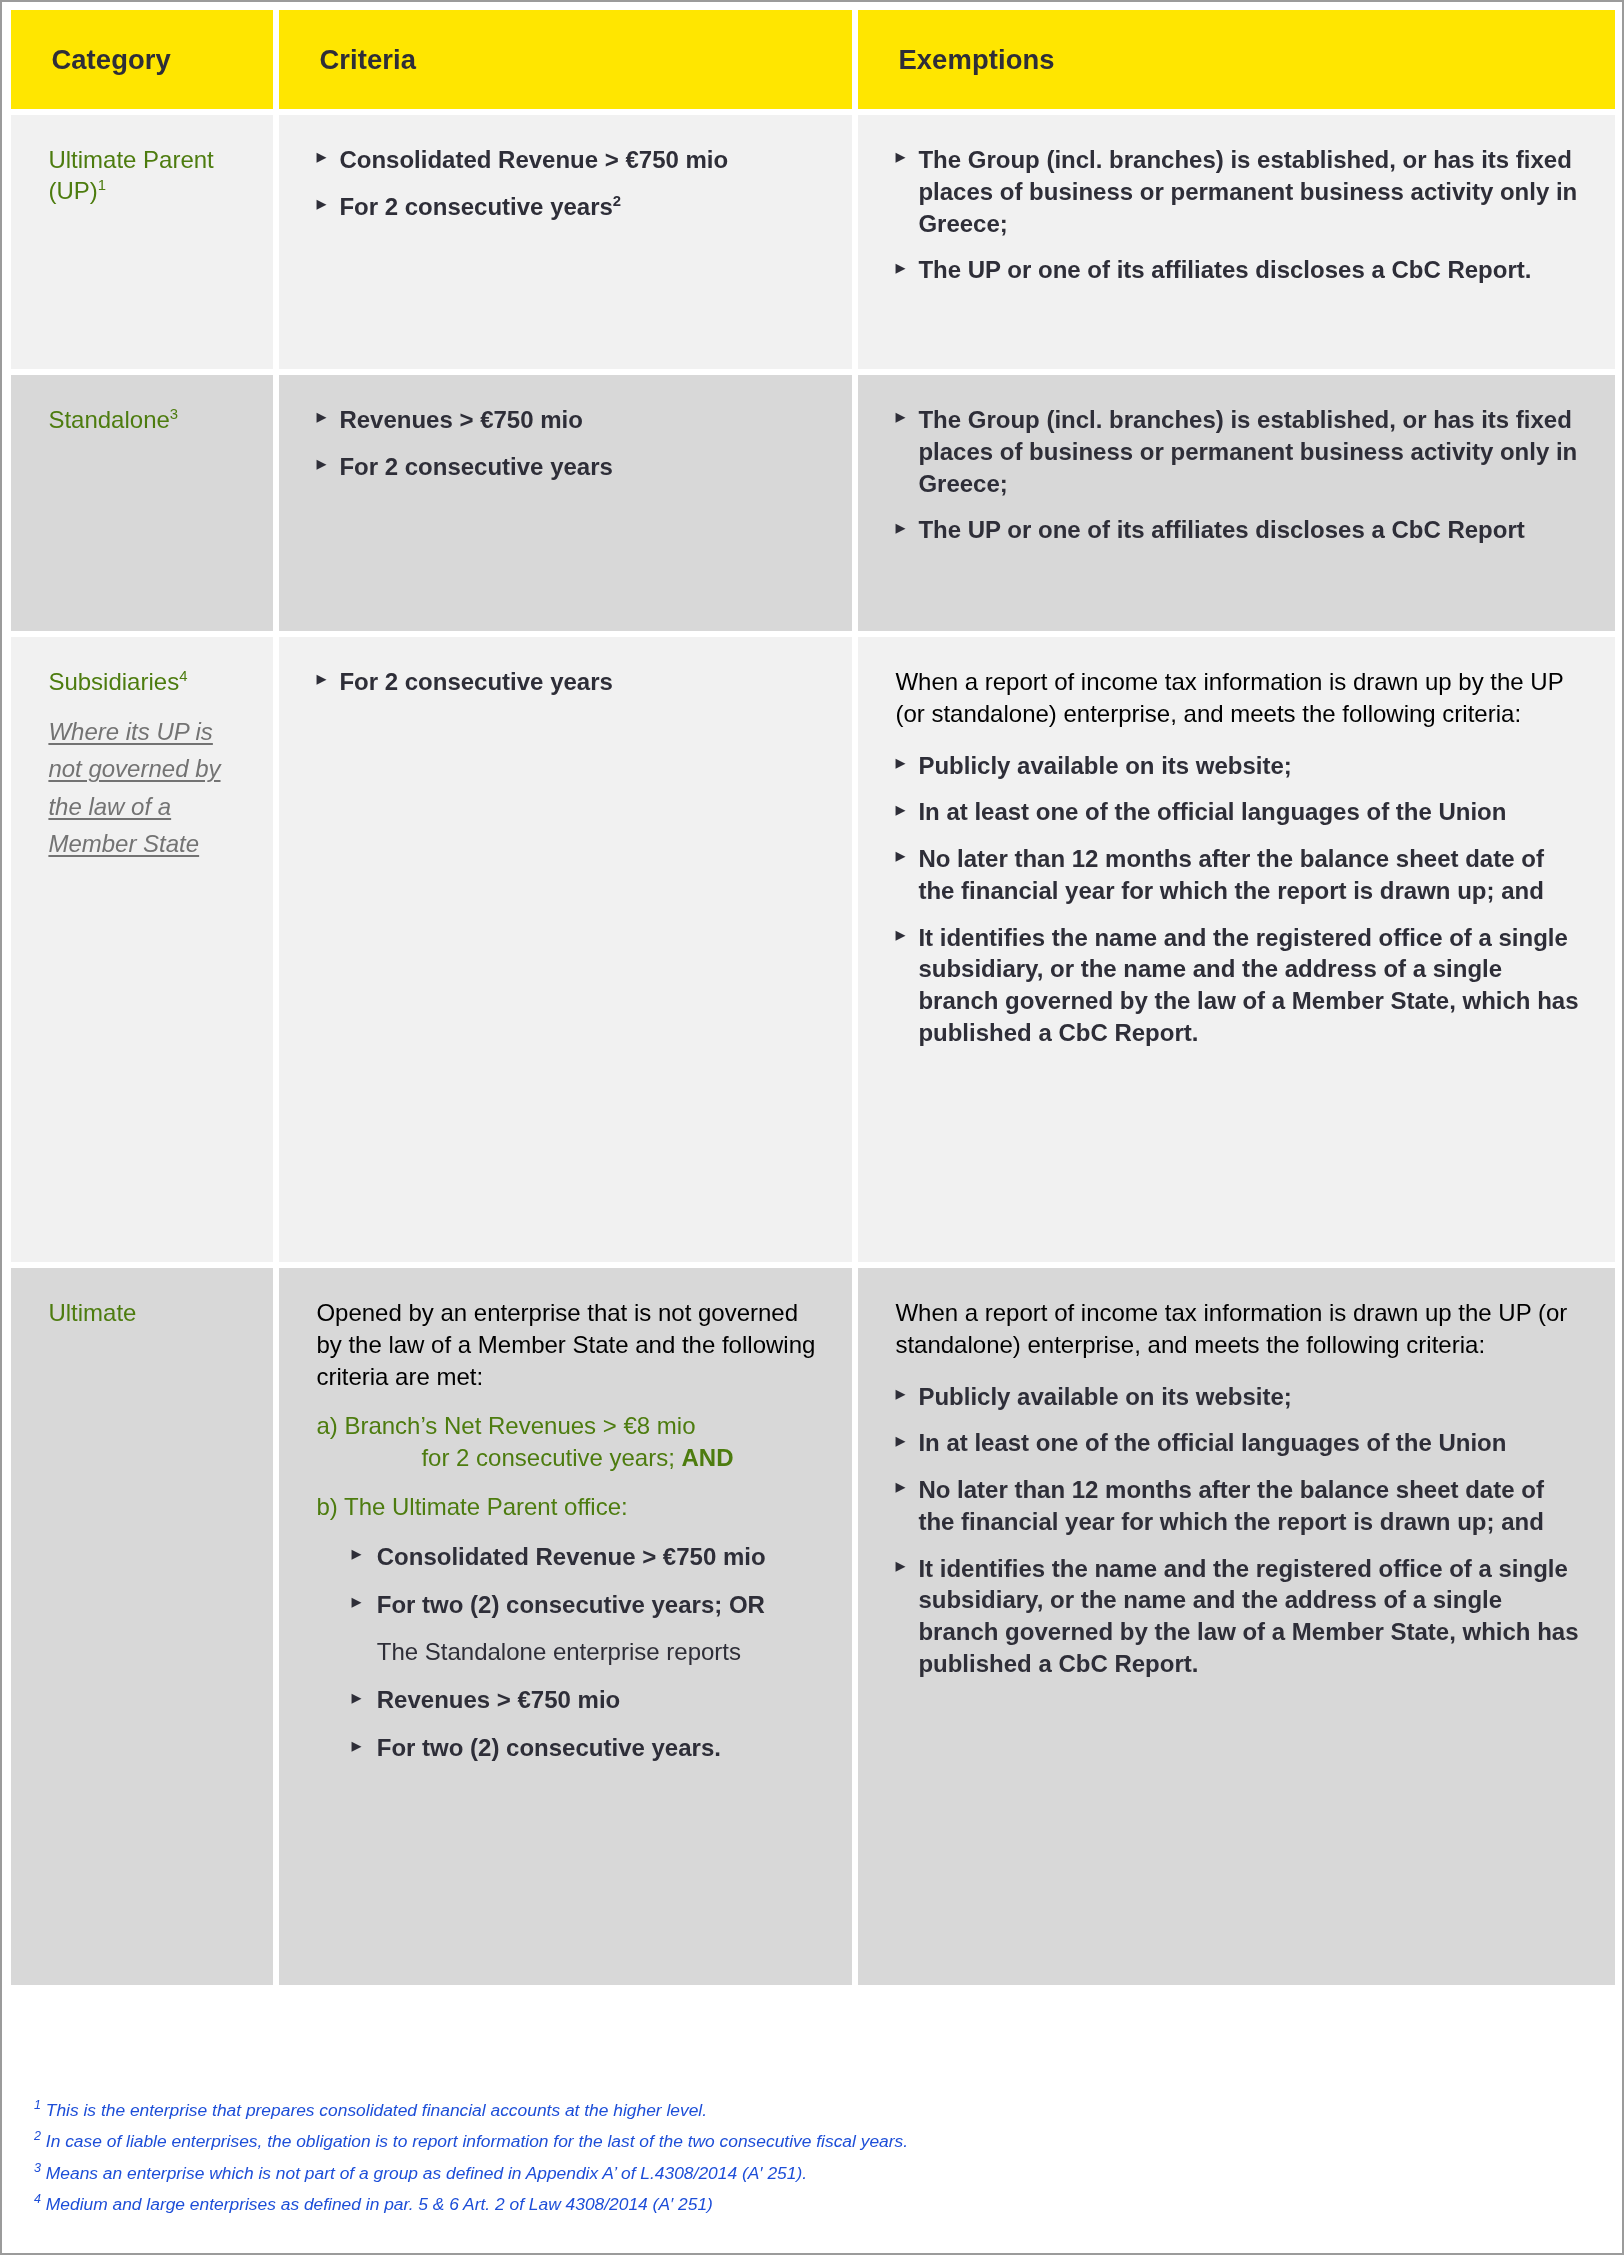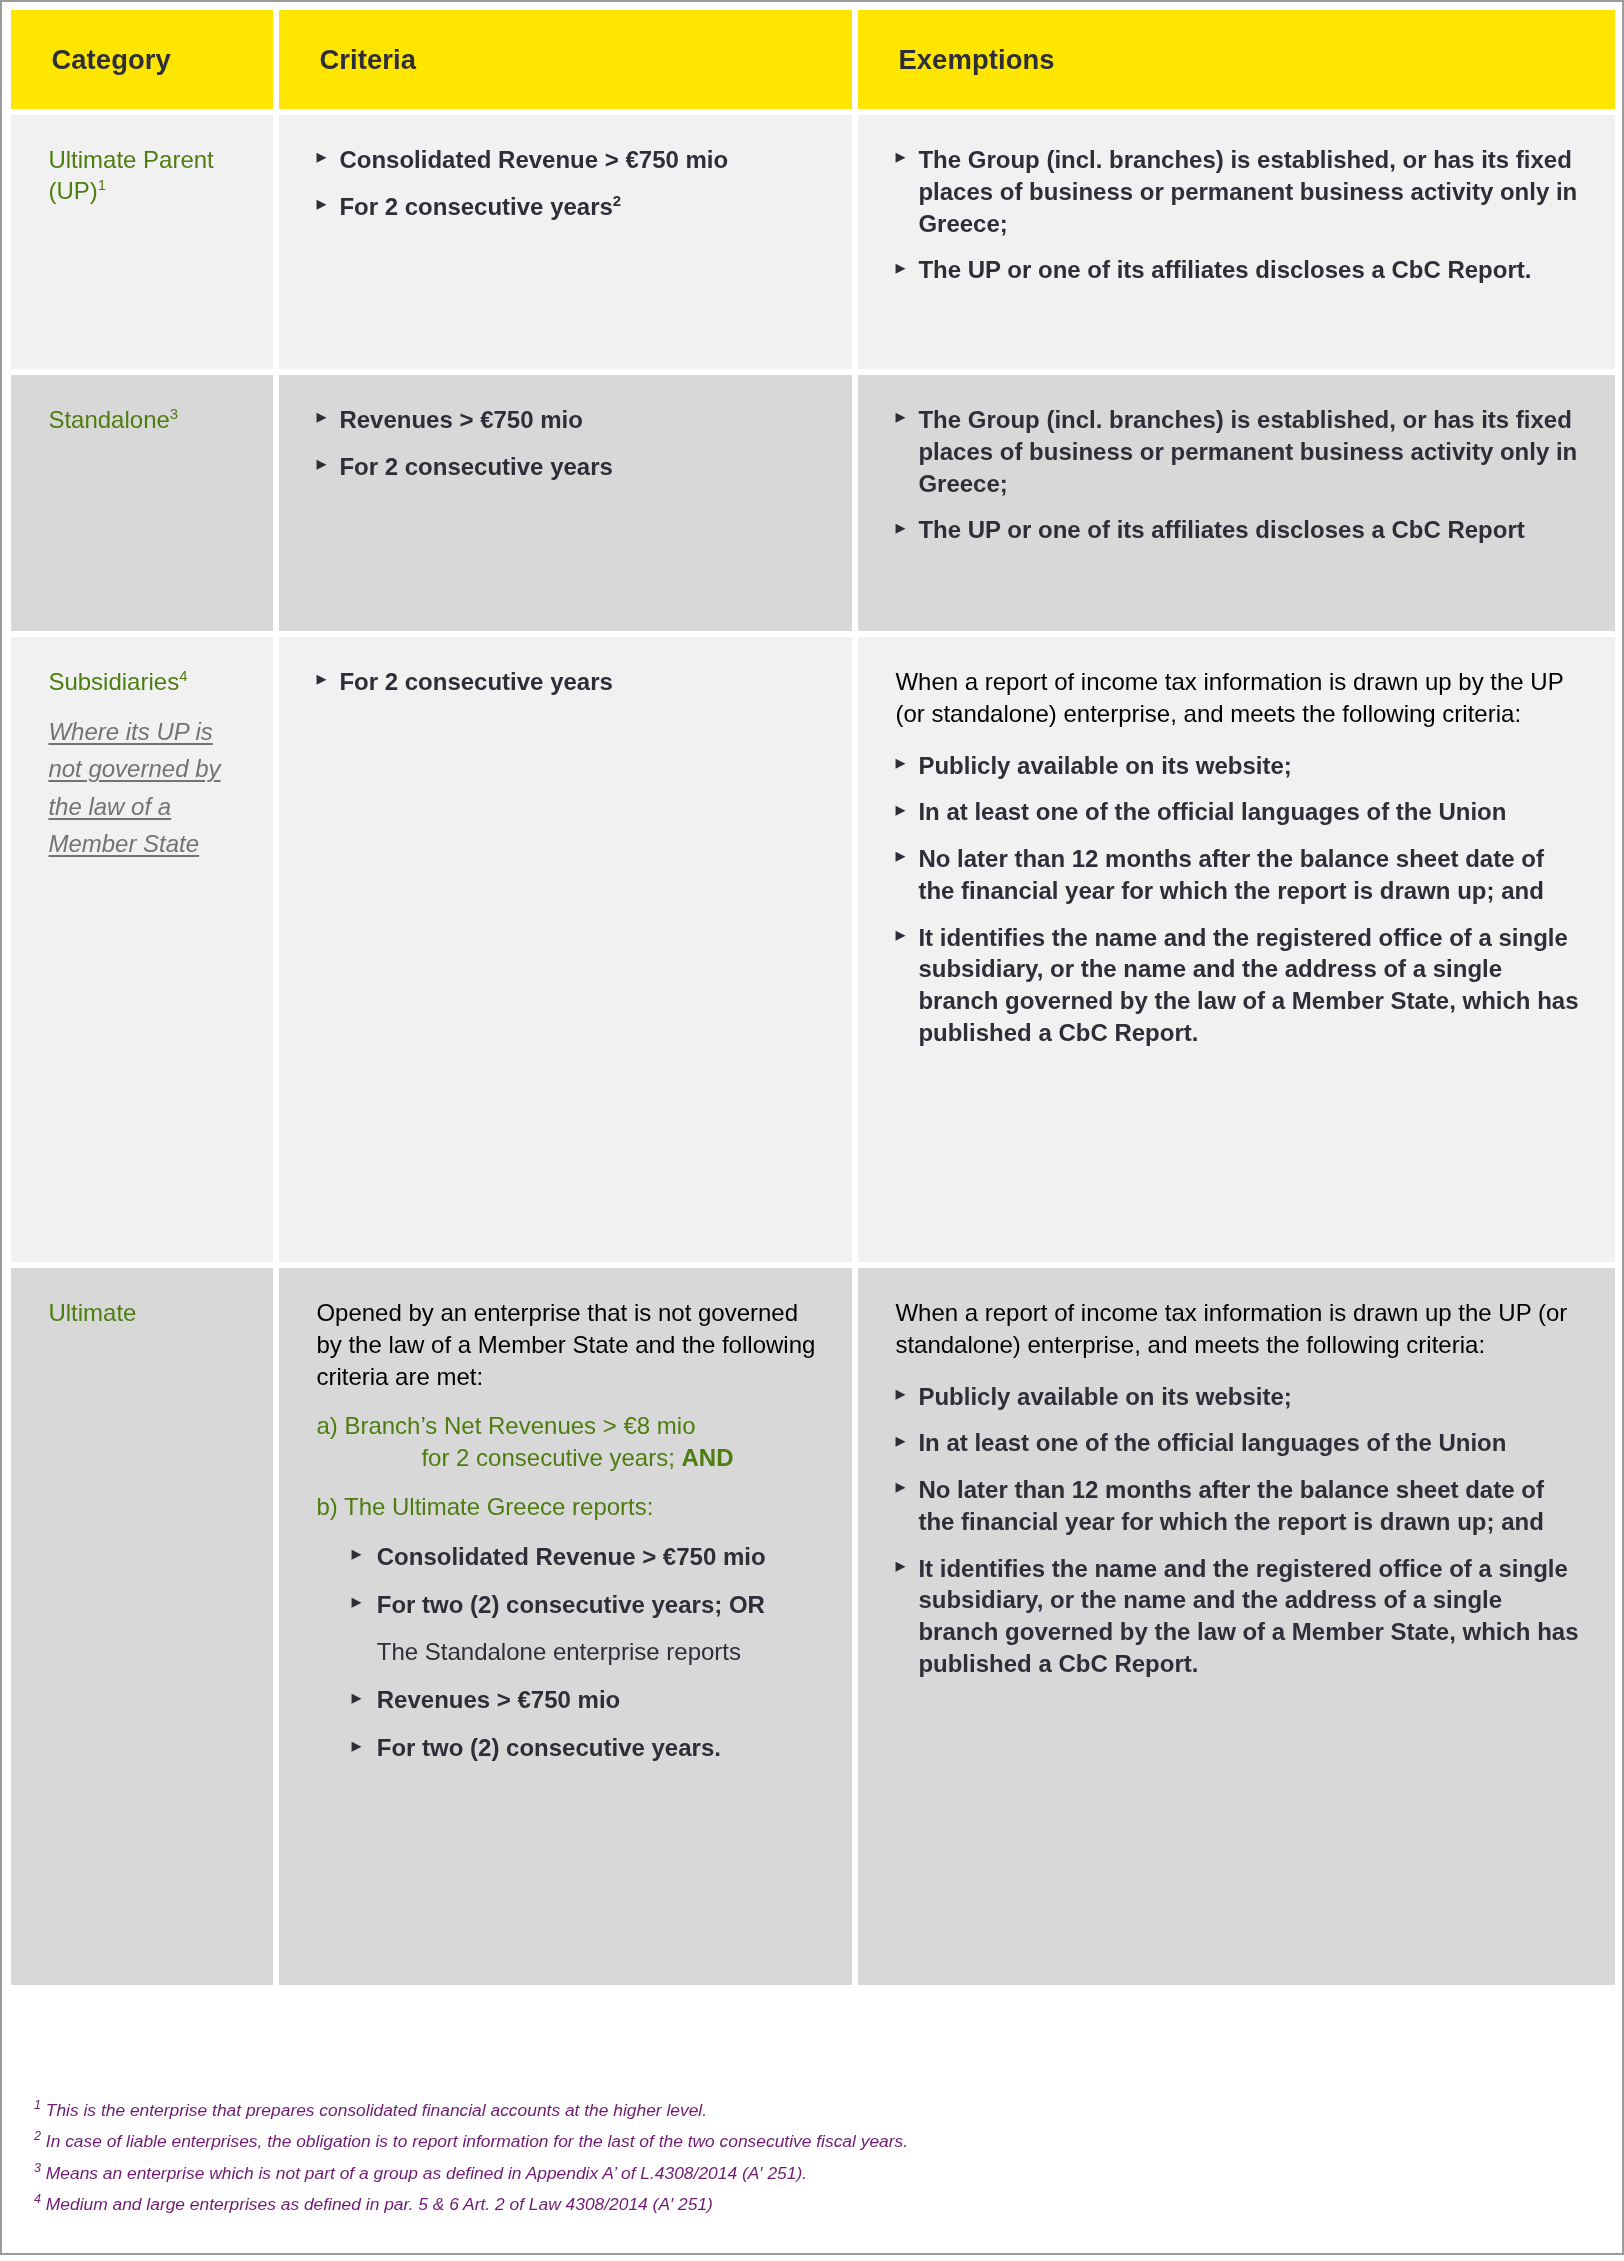--- a/index.html
+++ b/index.html
@@ -155,21 +155,21 @@
   .footnotes {
     position: absolute;
     left: 32px;
     top: 2097px;
     width: 1559px;
   }
   .fn {
     font-size: 17.4px;
     line-height: 1.30;
     font-style: italic;
-    color: #701a75;
+    color: #1d4ed8;
     margin-bottom: 8.7px;
     white-space: nowrap;
   }
   .fn sup { font-size: .72em; }
 </style>
 </head>
 <body>
 
 <div class="page">
 
@@ -250,21 +250,21 @@
       </div>
 
       <div class="cell-crit">
         <div class="para">Opened by an enterprise that is not governed by the law of a Member State and the following criteria are met:</div>
 
         <div class="para-hang" style="margin-top:17.4px;">
           <span>a) Branch’s Net Revenues &gt; €8 mio</span>
           <span class="indent2"><span>for 2 consecutive years; </span><span class="b">AND</span></span>
         </div>
 
-        <div class="para-hang">b) The Ultimate Greece reports:</div>
+        <div class="para-hang">b) The Ultimate Parent office:</div>
 
         <ul class="blist-indent">
           <li>Consolidated Revenue &gt; €750 mio</li>
           <li>For two (2) consecutive years; OR</li>
           <li class="plain">The Standalone enterprise reports</li>
           <li>Revenues &gt; €750 mio</li>
           <li>For two (2) consecutive years.</li>
         </ul>
       </div>
 

